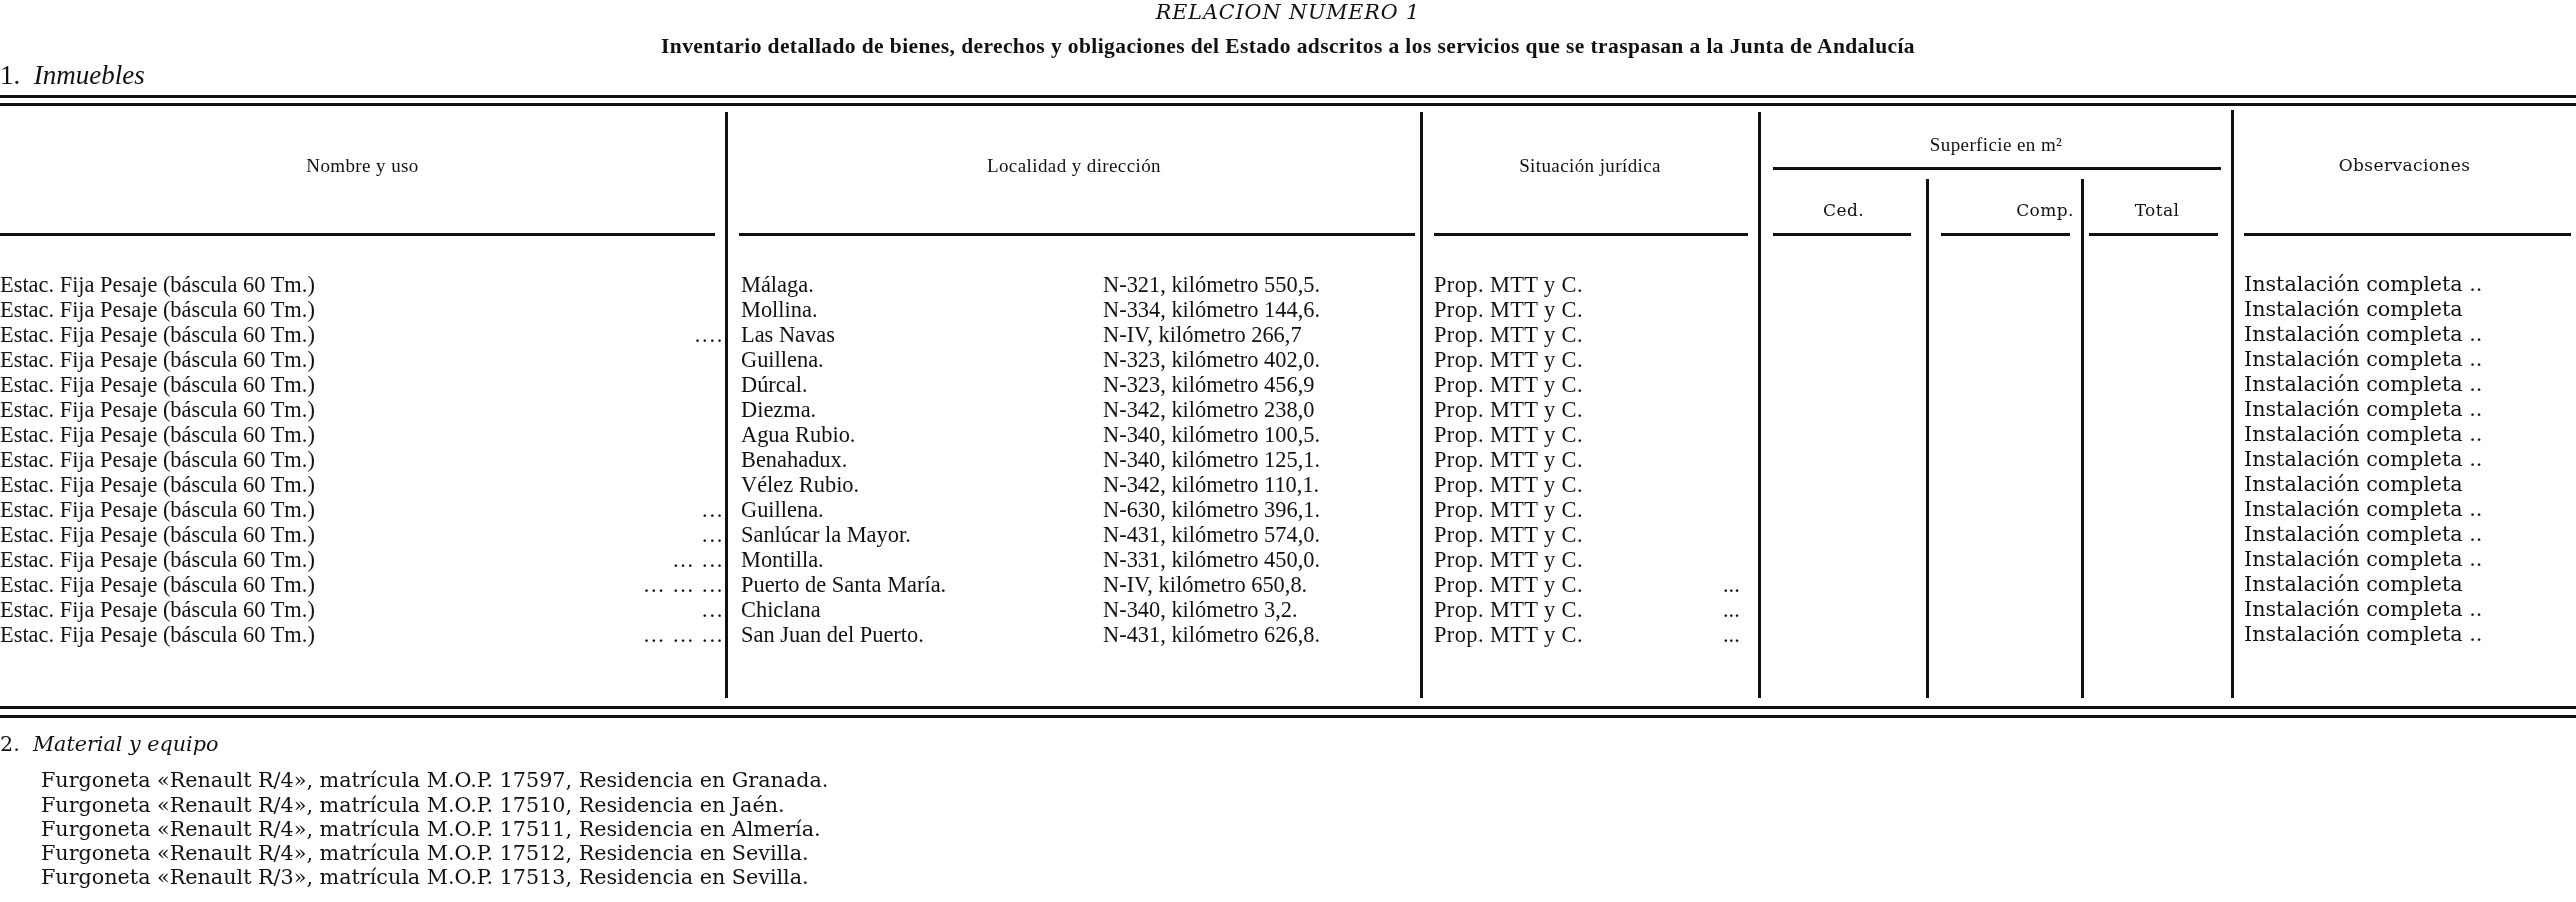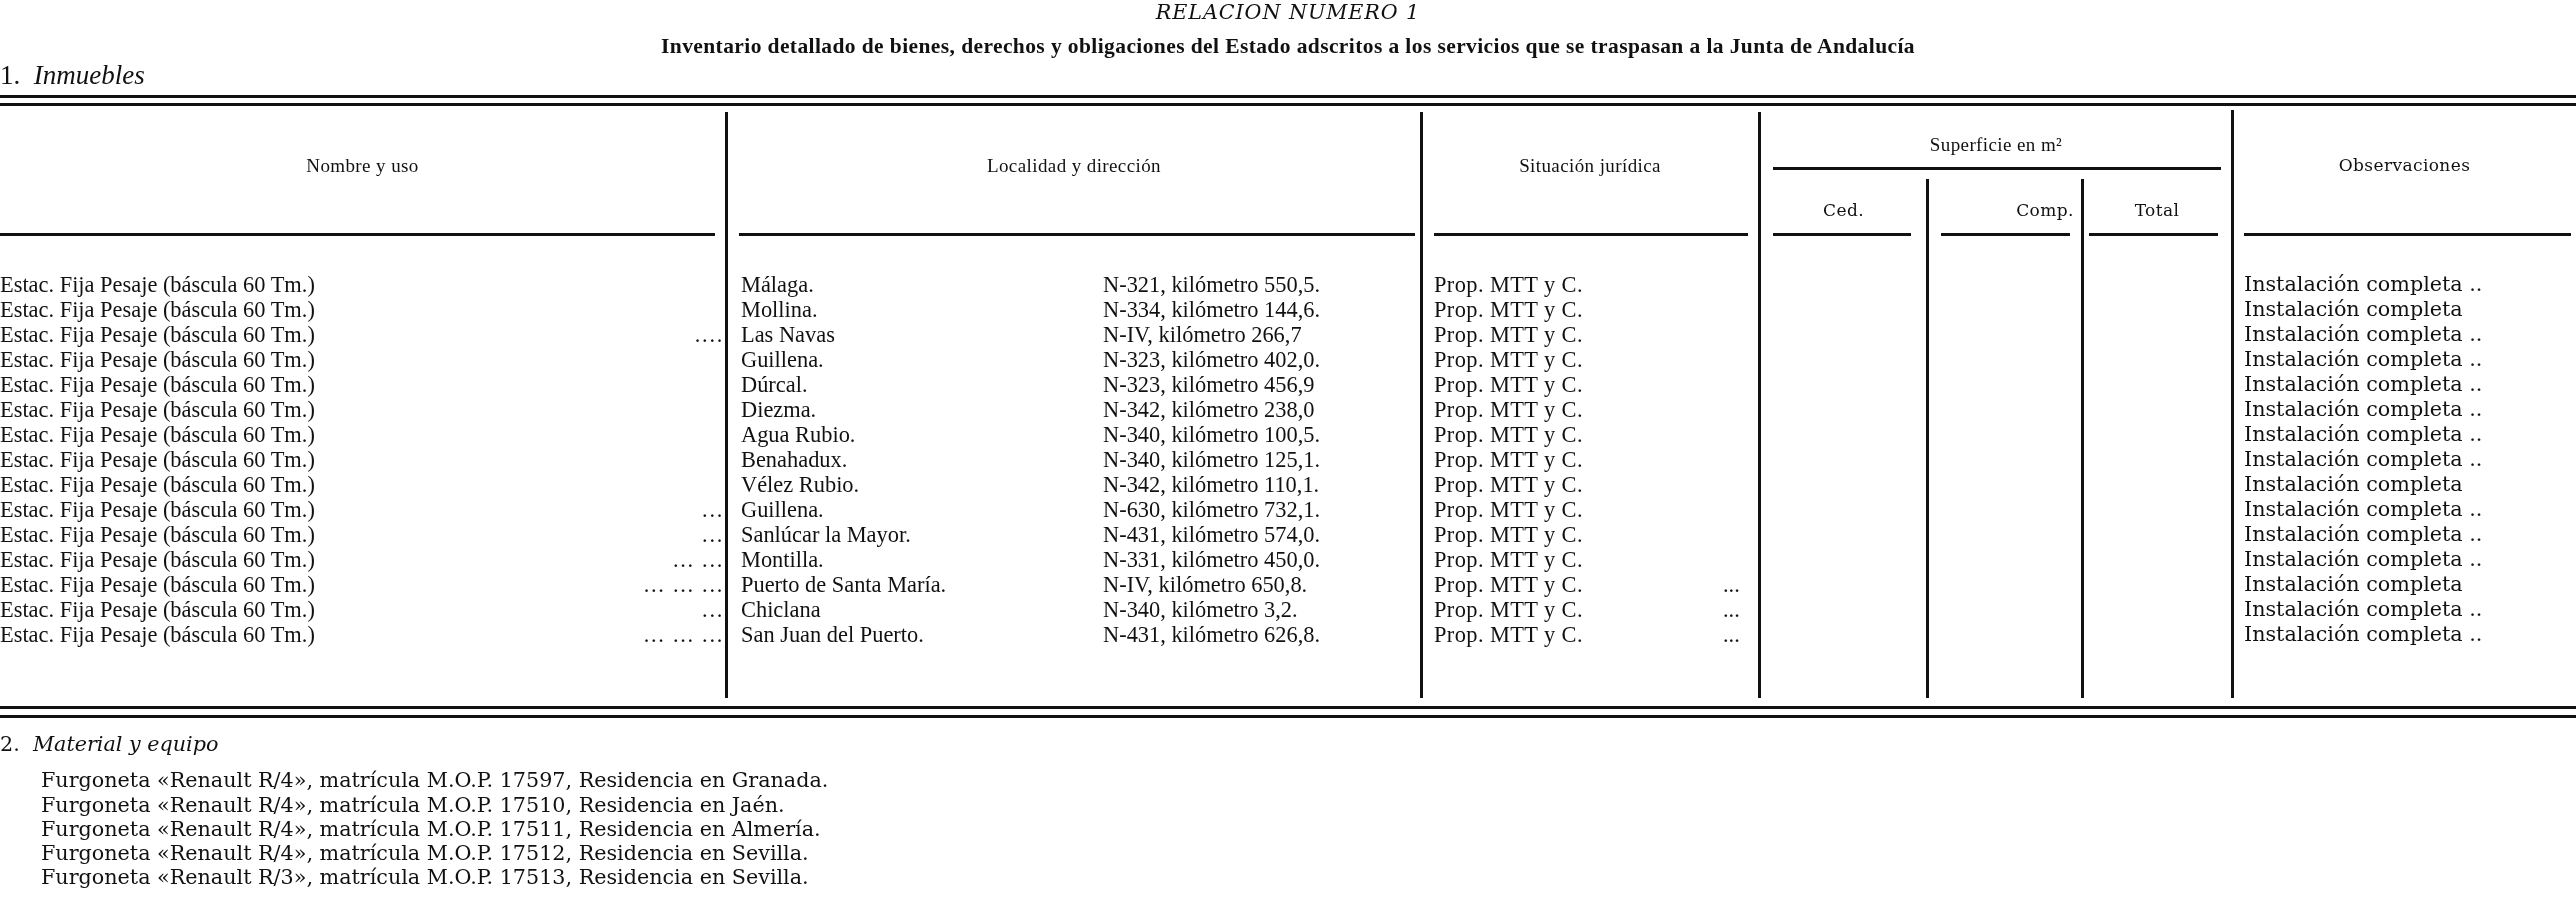--- a/index.html
+++ b/index.html
@@ -140,21 +140,21 @@
   <span class="c-loc">Vélez Rubio.</span>
   <span class="c-road">N-342, kilómetro 110,1.</span>
   <span class="c-sit">Prop. MTT y C.</span>
   <span class="c-sitlead"></span>
   <span class="c-obs">Instalación completa</span>
 </div>
 <div class="row" style="top:497px;">
   <span class="c-name">Estac. Fija Pesaje (báscula 60 Tm.)</span>
   <span class="c-lead">...</span>
   <span class="c-loc">Guillena.</span>
-  <span class="c-road">N-630, kilómetro 732,1.</span>
+  <span class="c-road">N-630, kilómetro 396,1.</span>
   <span class="c-sit">Prop. MTT y C.</span>
   <span class="c-sitlead"></span>
   <span class="c-obs">Instalación completa ..</span>
 </div>
 <div class="row" style="top:522px;">
   <span class="c-name">Estac. Fija Pesaje (báscula 60 Tm.)</span>
   <span class="c-lead">...</span>
   <span class="c-loc">Sanlúcar la Mayor.</span>
   <span class="c-road">N-431, kilómetro 574,0.</span>
   <span class="c-sit">Prop. MTT y C.</span>

